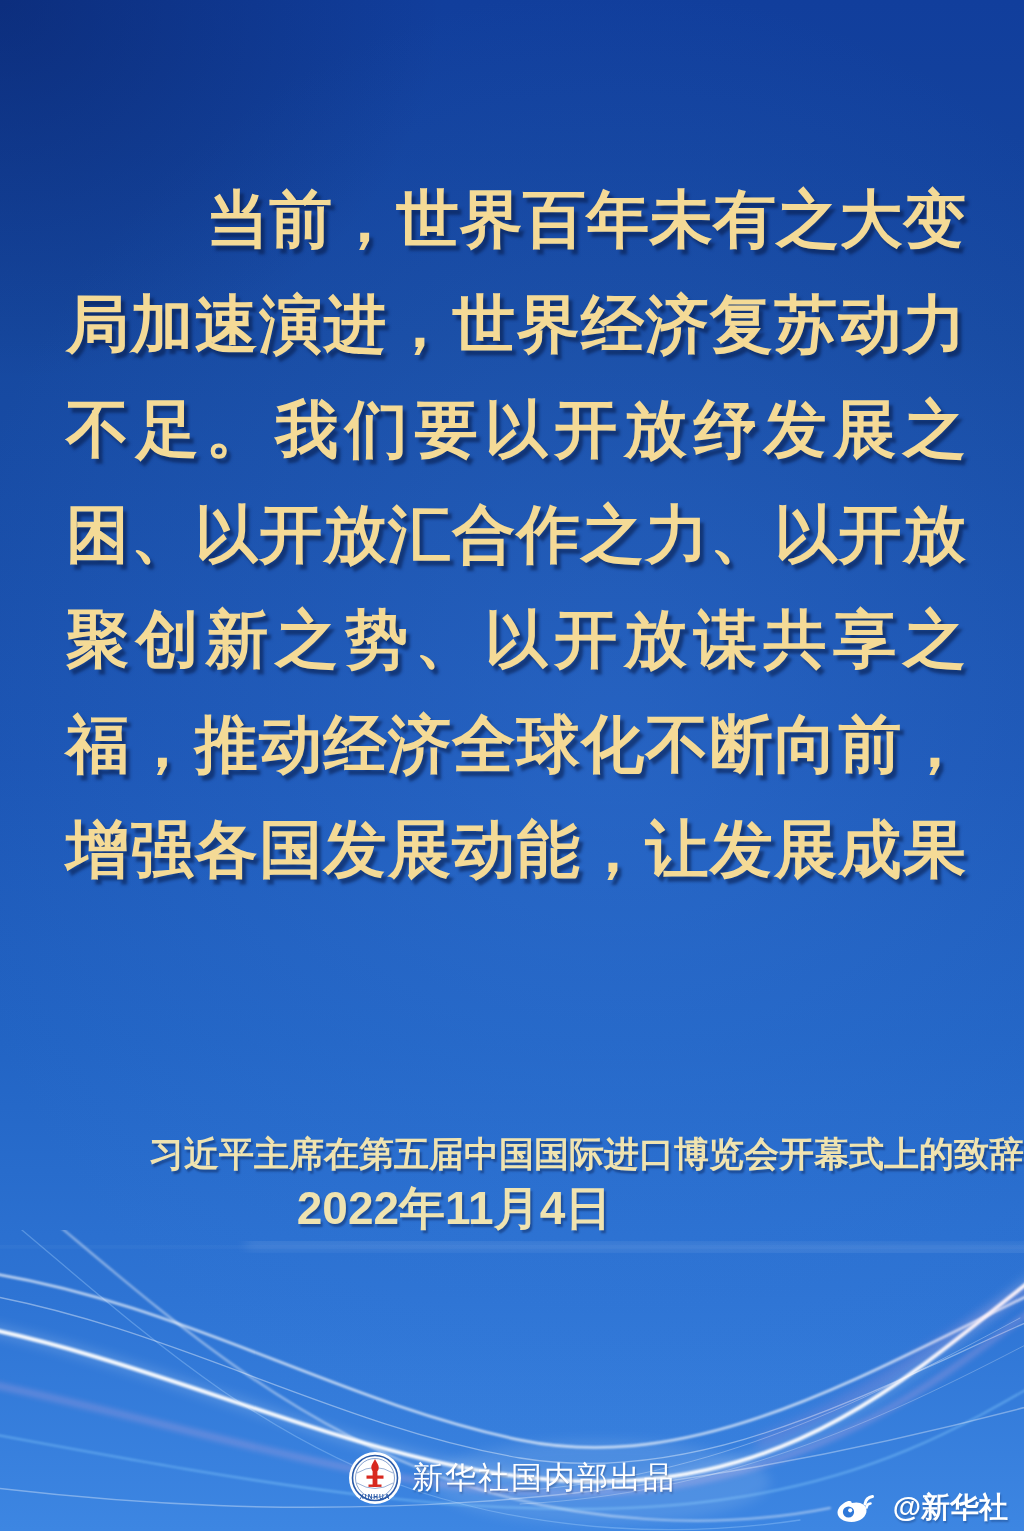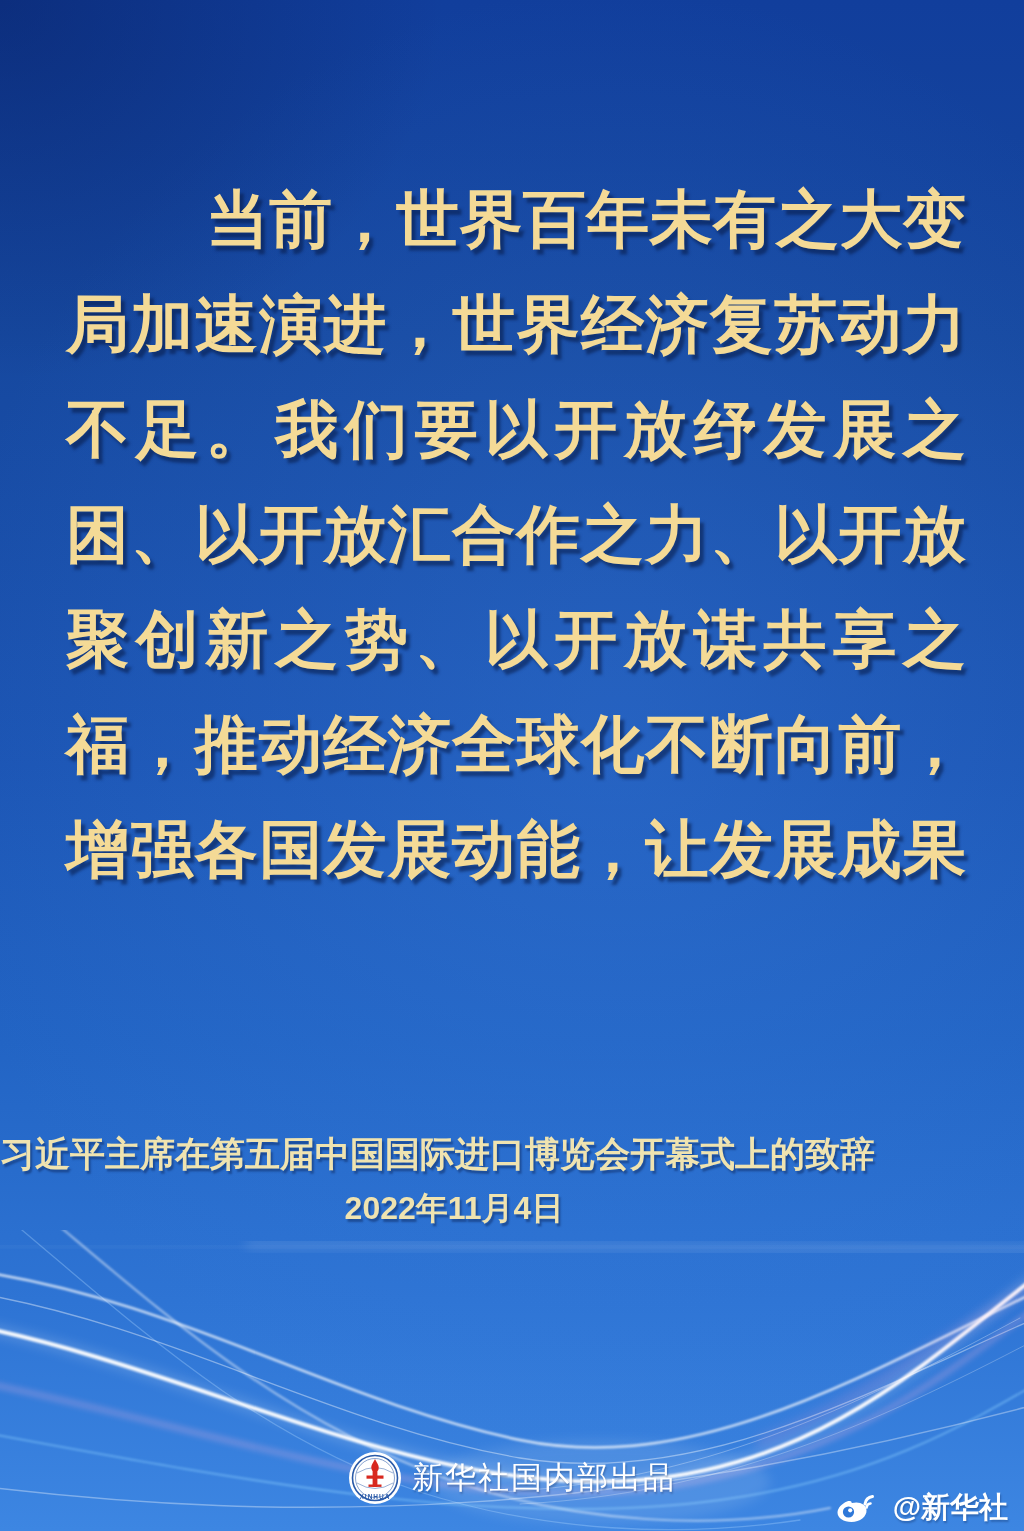--- a/index.html
+++ b/index.html
@@ -25,33 +25,33 @@
     font-size:63px;
     text-shadow:4px 5px 3px rgba(8,25,70,.55);
   }
   .quote-line{height:105px;line-height:105px;white-space:nowrap;}
   .quote-line.justify{display:flex;justify-content:space-between;}
   .quote-line.indent{padding-left:140px;}
   
   .attr-title{
     position:absolute;
     left:0; top:1132px; width:1024px;
-    text-align:left;
+    text-align:right;
     color:#efe3b0;
     font-size:35px; font-weight:bold;
     line-height:44px;
     text-shadow:2px 3px 2px rgba(8,25,70,.40);
     letter-spacing:0px;
   }
   .attr-date{
     position:absolute;
     left:0; top:1186px; width:908px;
     text-align:center;
     color:#efe3b0;
-    font-size:32px; font-weight:bold;
+    font-size:46px; font-weight:bold;
     line-height:44px;
     text-shadow:2px 3px 2px rgba(8,25,70,.40);
   }
   
   .waves{position:absolute;left:0;top:1230px;width:1024px;height:301px;}
   
   .footer{
     position:absolute;
     left:0; top:1448px; width:1024px; height:60px;
     display:flex; justify-content:center; align-items:center; gap:10px;

